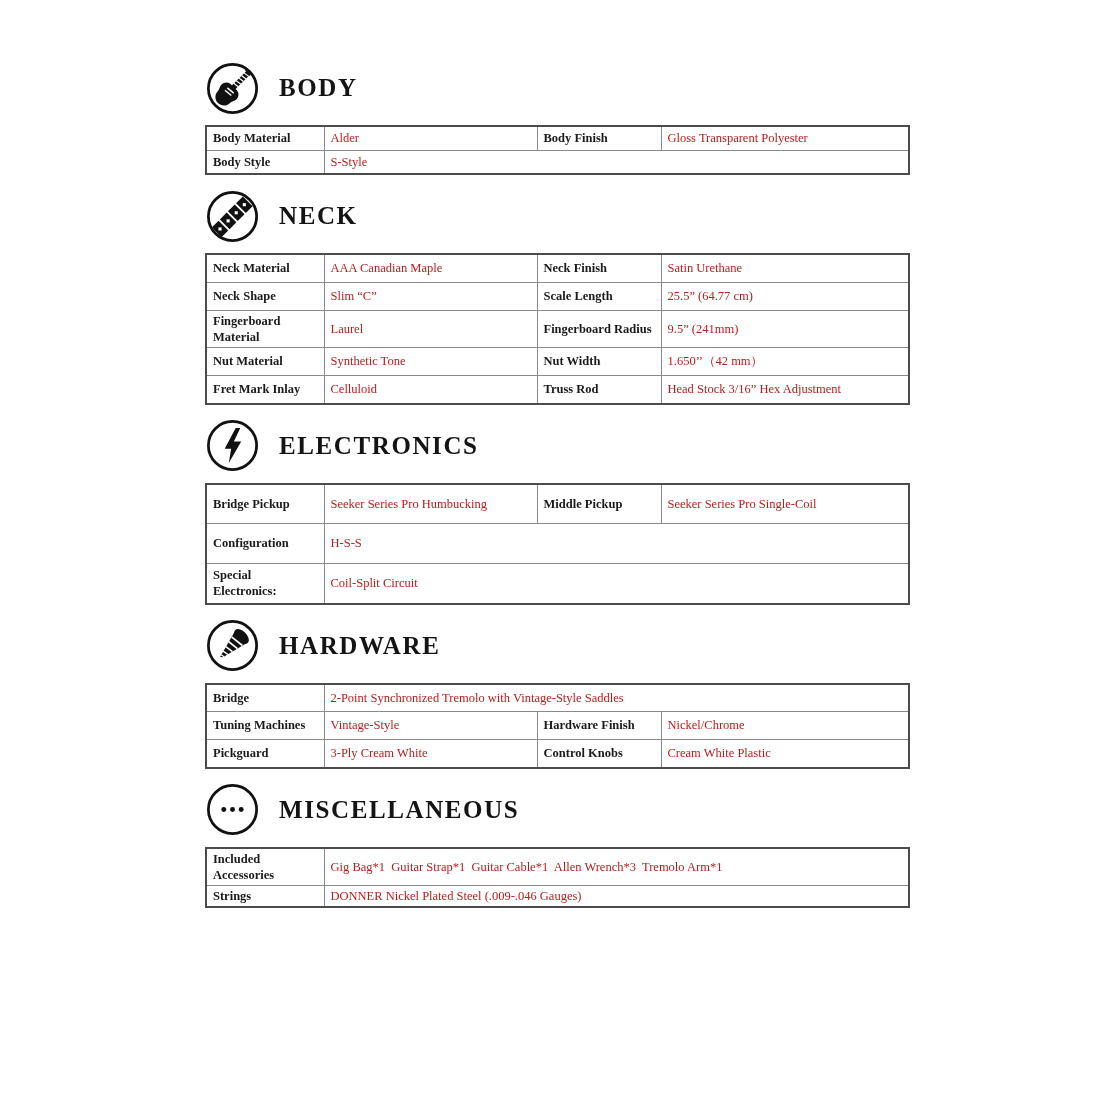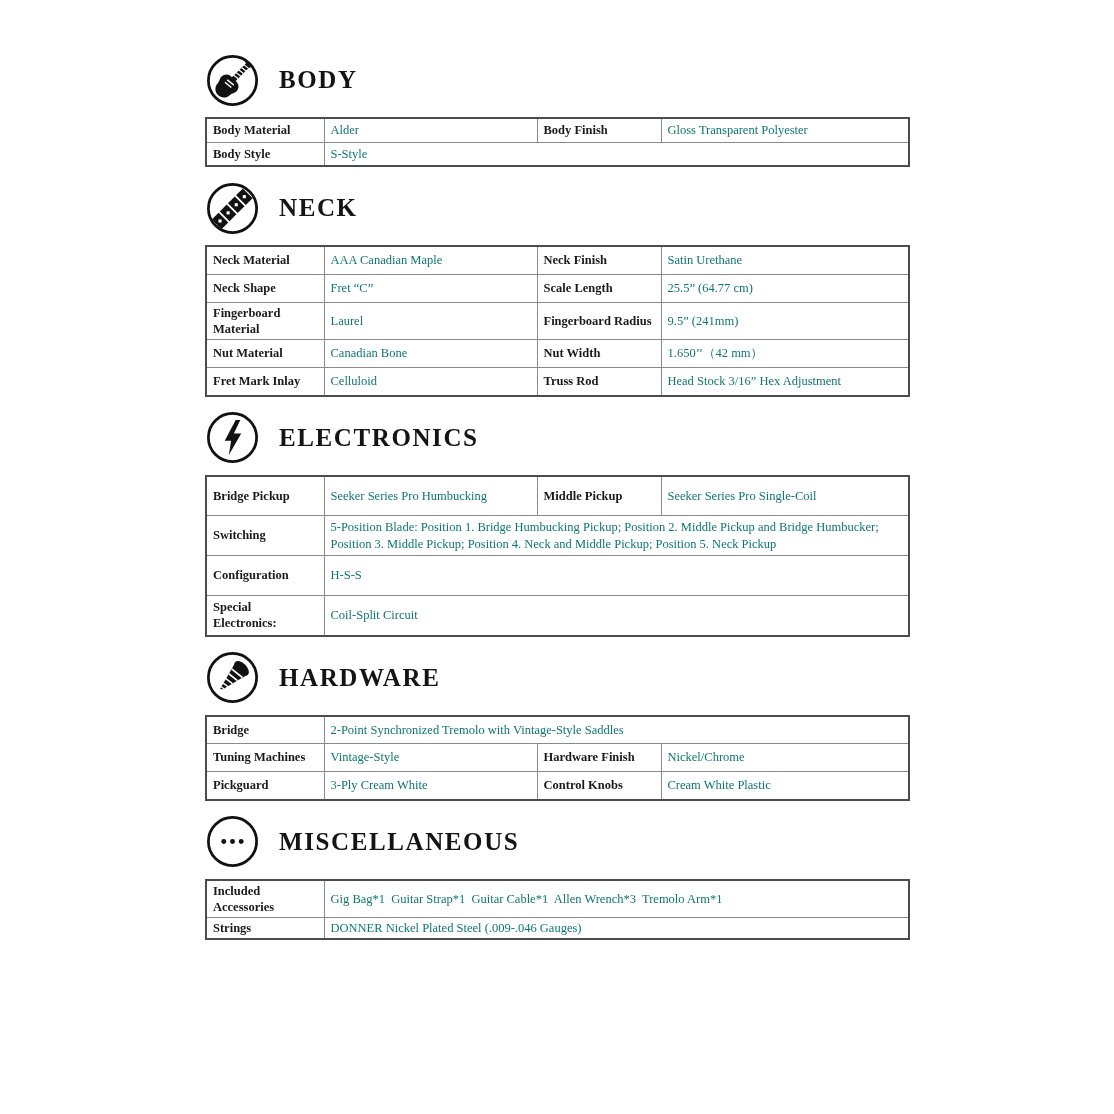--- a/index.html
+++ b/index.html
@@ -3,21 +3,21 @@
 <meta charset="utf-8">
 <style>
   * { margin: 0; padding: 0; box-sizing: border-box; }
   html, body { background: #ffffff; }
   body {
     width: 1114px; height: 1114px;
     font-family: "Liberation Serif", "DejaVu Serif", serif;
     color: #2b2b2b;
     overflow: hidden;
   }
-  .sheet { width: 704px; margin: 8px auto; padding-top: 44px; }
+  .sheet { width: 704px; margin: 16px auto; padding-top: 44px; }
   .section { }
   .sec-header {
     display: flex; align-items: center; gap: 19px;
     height: 56px; margin-bottom: 9px;
   }
   .sec-icon { width: 55px; height: 55px; flex: 0 0 auto; }
   .sec-title {
     font-size: 25px; font-weight: 700; letter-spacing: 1.6px;
     color: #141414;
   }
@@ -28,21 +28,21 @@
   }
   table.spec td {
     border: 1px solid #8a8a8a;
     padding: 2px 6px;
     font-size: 12.5px; line-height: 1.3;
     vertical-align: middle;
     white-space: pre-wrap;
     word-wrap: break-word;
   }
   td.lbl { font-weight: 700; color: #1a1a1a; }
-  td.val { color: #0f766e; }
+  td.val { color: #b91c1c; }
   .t-body td { height: 24px; }
   .t-neck td { height: 28px; }
   .t-elec td { height: 40px; }
   .t-hw   td { height: 28px; }
   .t-misc td { height: 14px; }
 </style>
 </head>
 <body>
 
 <div class="sheet">
@@ -124,33 +124,33 @@
         </colgroup>
       <tbody>
           <tr>
         <td class="lbl">Neck Material</td>
         <td class="val">AAA Canadian Maple</td>
         <td class="lbl">Neck Finish</td>
         <td class="val">Satin Urethane</td>
       </tr>
       <tr>
         <td class="lbl">Neck Shape</td>
-        <td class="val">Fret “C”</td>
+        <td class="val">Slim “C”</td>
         <td class="lbl">Scale Length</td>
         <td class="val">25.5” (64.77 cm)</td>
       </tr>
       <tr>
         <td class="lbl">Fingerboard Material</td>
         <td class="val">Laurel</td>
         <td class="lbl">Fingerboard Radius</td>
         <td class="val">9.5” (241mm)</td>
       </tr>
       <tr>
         <td class="lbl">Nut Material</td>
-        <td class="val">Canadian Bone</td>
+        <td class="val">Synthetic Tone</td>
         <td class="lbl">Nut Width</td>
         <td class="val">1.650’’（42 mm）</td>
       </tr>
       <tr>
         <td class="lbl">Fret Mark Inlay</td>
         <td class="val">Celluloid</td>
         <td class="lbl">Truss Rod</td>
         <td class="val">Head Stock 3/16” Hex Adjustment</td>
       </tr>
     </tbody>
@@ -171,24 +171,20 @@
           <col style="width:213px">
           <col style="width:124px">
           <col style="width:248px">
         </colgroup>
       <tbody>
           <tr>
         <td class="lbl">Bridge Pickup</td>
         <td class="val">Seeker Series Pro Humbucking</td>
         <td class="lbl">Middle Pickup</td>
         <td class="val">Seeker Series Pro Single-Coil</td>
-      </tr>
-      <tr>
-        <td class="lbl">Switching</td>
-        <td class="val" colspan="3">5-Position Blade: Position 1. Bridge Humbucking Pickup; Position 2. Middle Pickup and Bridge Humbucker; Position 3. Middle Pickup; Position 4. Neck and Middle Pickup; Position 5. Neck Pickup</td>
       </tr>
       <tr>
         <td class="lbl">Configuration</td>
         <td class="val" colspan="3">H-S-S</td>
       </tr>
       <tr>
         <td class="lbl">Special Electronics:</td>
         <td class="val" colspan="3">Coil-Split Circuit</td>
       </tr>
     </tbody>

